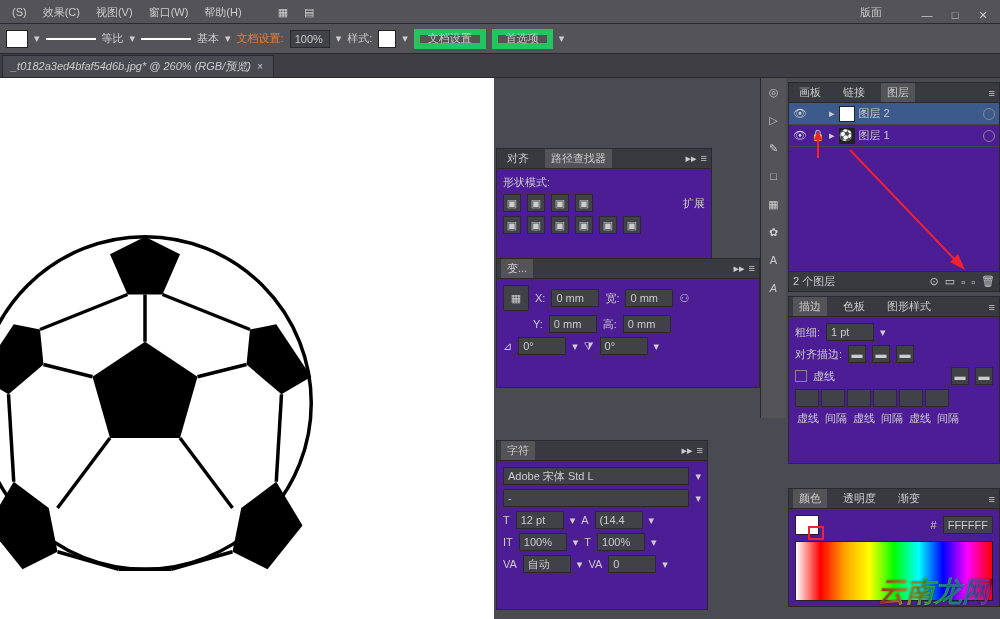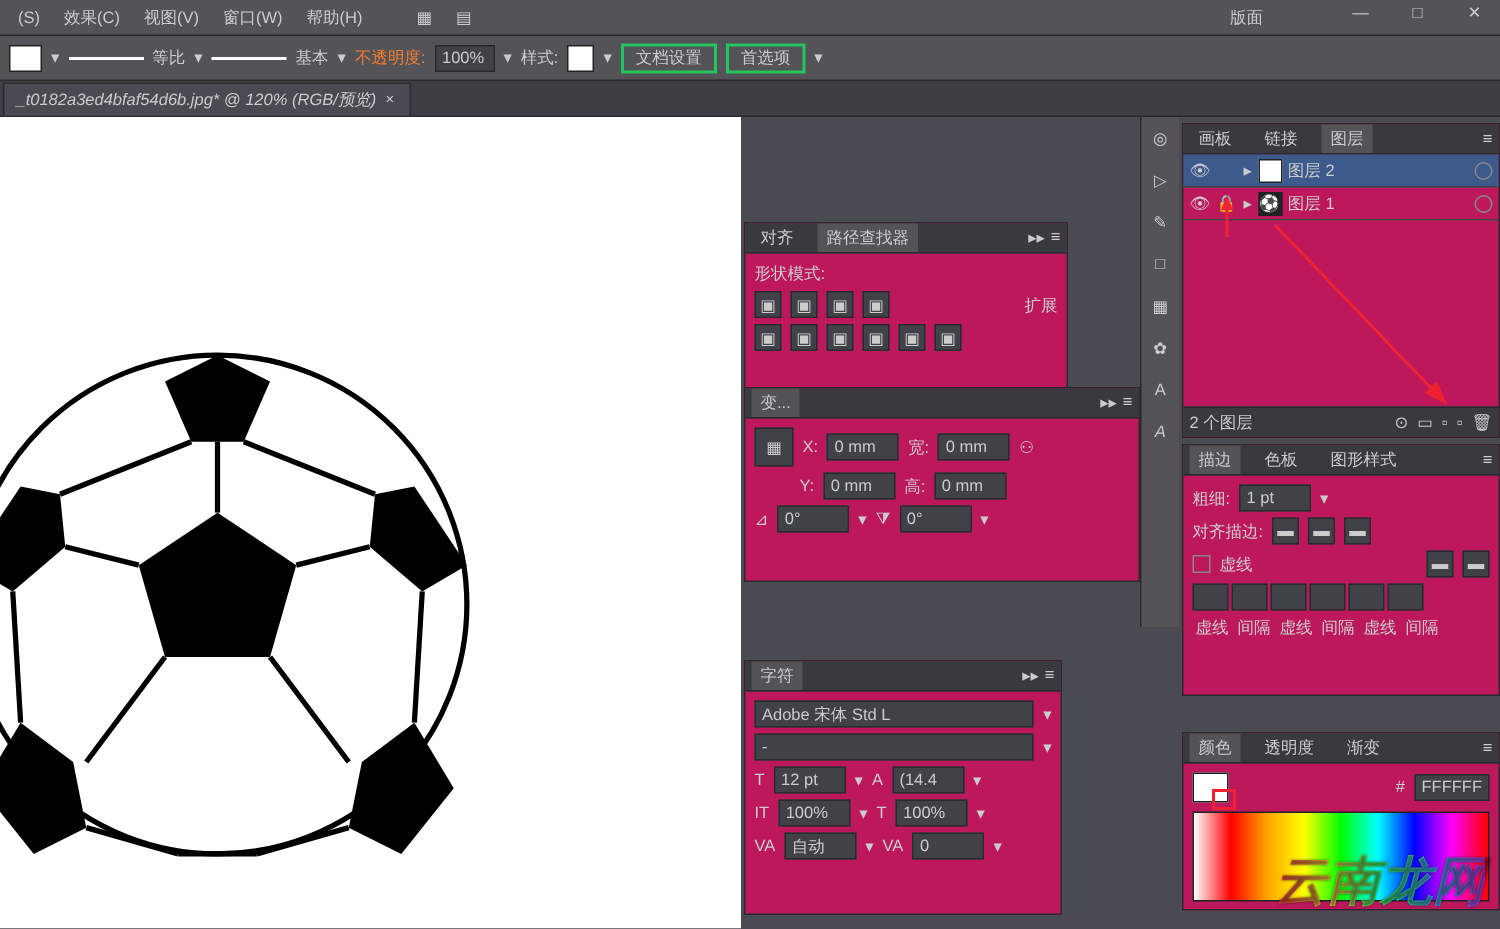--- a/index.html
+++ b/index.html
@@ -1,50 +1,50 @@
 <!DOCTYPE html>
 <html><head>
 <meta charset="utf-8">
 <style>
 *{box-sizing:border-box;margin:0;padding:0;font-family:"Microsoft YaHei",Arial,sans-serif;font-size:11px;color:#ccc}
 body{background:#4a4a52;width:1000px;height:619px;overflow:hidden;position:relative}
 .menubar{height:24px;background:#535358;display:flex;align-items:center;padding:0 4px;border-bottom:1px solid #2a2a2e}
 .menubar span{padding:0 8px;line-height:24px;cursor:default}
-.menubar .right{margin-left:auto;display:flex;align-items:flex-start;gap:12px}
+.menubar .right{margin-left:auto;display:flex;align-items:flex-end;gap:2px}
 .menubar .wbtn{width:26px;height:18px;display:flex;align-items:center;justify-content:center}
 .toolbar{height:30px;background:#535358;display:flex;align-items:center;padding:0 6px;gap:6px;border-bottom:1px solid #2a2a2e}
 .toolbar .swatch{width:22px;height:18px;background:#fff;border:1px solid #222}
 .toolbar .line{width:50px;height:2px;background:#fff}
 .toolbar .sm{font-size:11px}
 .toolbar .opac{color:#f57c2e}
 .toolbar .input{background:#414148;border:1px solid #2a2a2e;padding:1px 4px;min-width:40px;height:18px;display:flex;align-items:center}
-.toolbar .btn{background:#535358;border:2px solid #22c55e;padding:2px 8px;height:20px;display:flex;align-items:center}
+.toolbar .btn{background:#535358;border:6px solid #22c55e;padding:2px 8px;height:20px;display:flex;align-items:center}
 .tabbar{height:24px;background:#3e3e44;display:flex;align-items:center;padding:0 2px;border-bottom:1px solid #2a2a2e}
 .tab{background:#4a4a52;padding:3px 10px 3px 8px;border:1px solid #2a2a2e;border-bottom:none;display:flex;align-items:center;gap:6px;font-style:italic}
 .tab .x{font-size:10px}
 .canvas{position:absolute;left:0;top:78px;width:494px;height:541px;background:#fff}
 .canvas svg{position:absolute;left:-30px;top:150px}
 .sidepanel{position:absolute;left:760px;top:78px;width:26px;height:340px;background:#535358;border-left:1px solid #2a2a2e;display:flex;flex-direction:column;align-items:center;padding-top:6px;gap:12px}
 .sidepanel .ico{width:16px;height:16px;display:flex;align-items:center;justify-content:center}
-.panel{position:absolute;background:#be185d;border:1px solid #2a2a2e}
+.panel{position:absolute;background:#4c1d95;border:1px solid #2a2a2e}
 .panel .hdr{height:20px;background:#393940;display:flex;align-items:center;padding:0 4px;gap:10px;border-bottom:1px solid #2a2a2e}
 .panel .hdr .t{padding:2px 6px}
 .panel .hdr .t.act{background:#535358}
 .panel .hdr .rr{margin-left:auto;display:flex;gap:4px}
 .panel .body{padding:6px}
 .row{display:flex;align-items:center;gap:6px;margin-bottom:4px}
 .fld{background:#414148;border:1px solid #2a2a2e;padding:1px 4px;min-width:48px;height:18px;display:flex;align-items:center}
 .fld.long{flex:1}
 .smallico{width:18px;height:18px;background:#414148;border:1px solid #2a2a2e;display:flex;align-items:center;justify-content:center}
 .layerrow{display:flex;align-items:center;height:22px;border-bottom:1px solid #444;padding:0 4px;gap:4px}
 .layerrow .eye{width:14px;text-align:center}
 .layerrow .sw{width:16px;height:16px;border:1px solid #222}
 .layerrow .rad{width:12px;height:12px;border:1px solid #888;border-radius:50%}
 .footer{height:20px;background:#393940;display:flex;align-items:center;padding:0 4px;gap:6px;border-top:1px solid #2a2a2e}
-.watermark{position:absolute;right:10px;bottom:8px;font-size:35px;font-weight:bold;font-style:italic;background:linear-gradient(90deg,#ff3d3d,#ffd93d,#3dff6b,#3db8ff,#c93dff);-webkit-background-clip:text;color:transparent;text-shadow:0 0 2px rgba(0,0,0,.5)}
+.watermark{position:absolute;right:10px;bottom:8px;font-size:28px;font-weight:bold;font-style:italic;background:linear-gradient(90deg,#ff3d3d,#ffd93d,#3dff6b,#3db8ff,#c93dff);-webkit-background-clip:text;color:transparent;text-shadow:0 0 2px rgba(0,0,0,.5)}
 .chk{width:12px;height:12px;border:1px solid #888;display:inline-block}
 .chk.on{background:#888}
 </style>
 </head>
 <body>
 
 <div class="menubar">
   <span>(S)</span>
   <span>效果(C)</span>
   <span>视图(V)</span>
@@ -61,32 +61,32 @@
     <span class="wbtn">✕</span>
   </div>
 </div>
 
 <div class="toolbar">
   <div class="swatch"></div>▾
   <div class="line"></div>
   <span class="sm">等比</span>▾
   <div class="line"></div>
   <span class="sm">基本</span>▾
-  <span class="opac">不透明度:</span>
+  <span class="opac">文档设置:</span>
   <div class="input">100%</div>▾
   <span class="sm">样式:</span>
   <div class="swatch" style="width:18px"></div>▾
   <div class="btn">文档设置</div>
   <div class="btn">首选项</div>
   <span>▾</span>
 </div>
 
 <div class="tabbar">
   <div class="tab">
-    <span>_t0182a3ed4bfaf54d6b.jpg* @ 120% (RGB/预览)</span>
+    <span>_t0182a3ed4bfaf54d6b.jpg* @ 260% (RGB/预览)</span>
     <span class="x">×</span>
   </div>
 </div>
 
 <div class="canvas">
   <svg width="350" height="350" viewBox="0 0 200 200">
     <circle cx="100" cy="100" r="95" fill="#fff" stroke="#000" stroke-width="2"></circle>
     <polygon points="100,65 130,85 120,120 80,120 70,85" fill="#000"></polygon>
     <polygon points="100,5 120,15 110,38 90,38 80,15" fill="#000"></polygon>
     <polygon points="175,55 195,85 178,95 158,78 160,58" fill="#000"></polygon>

